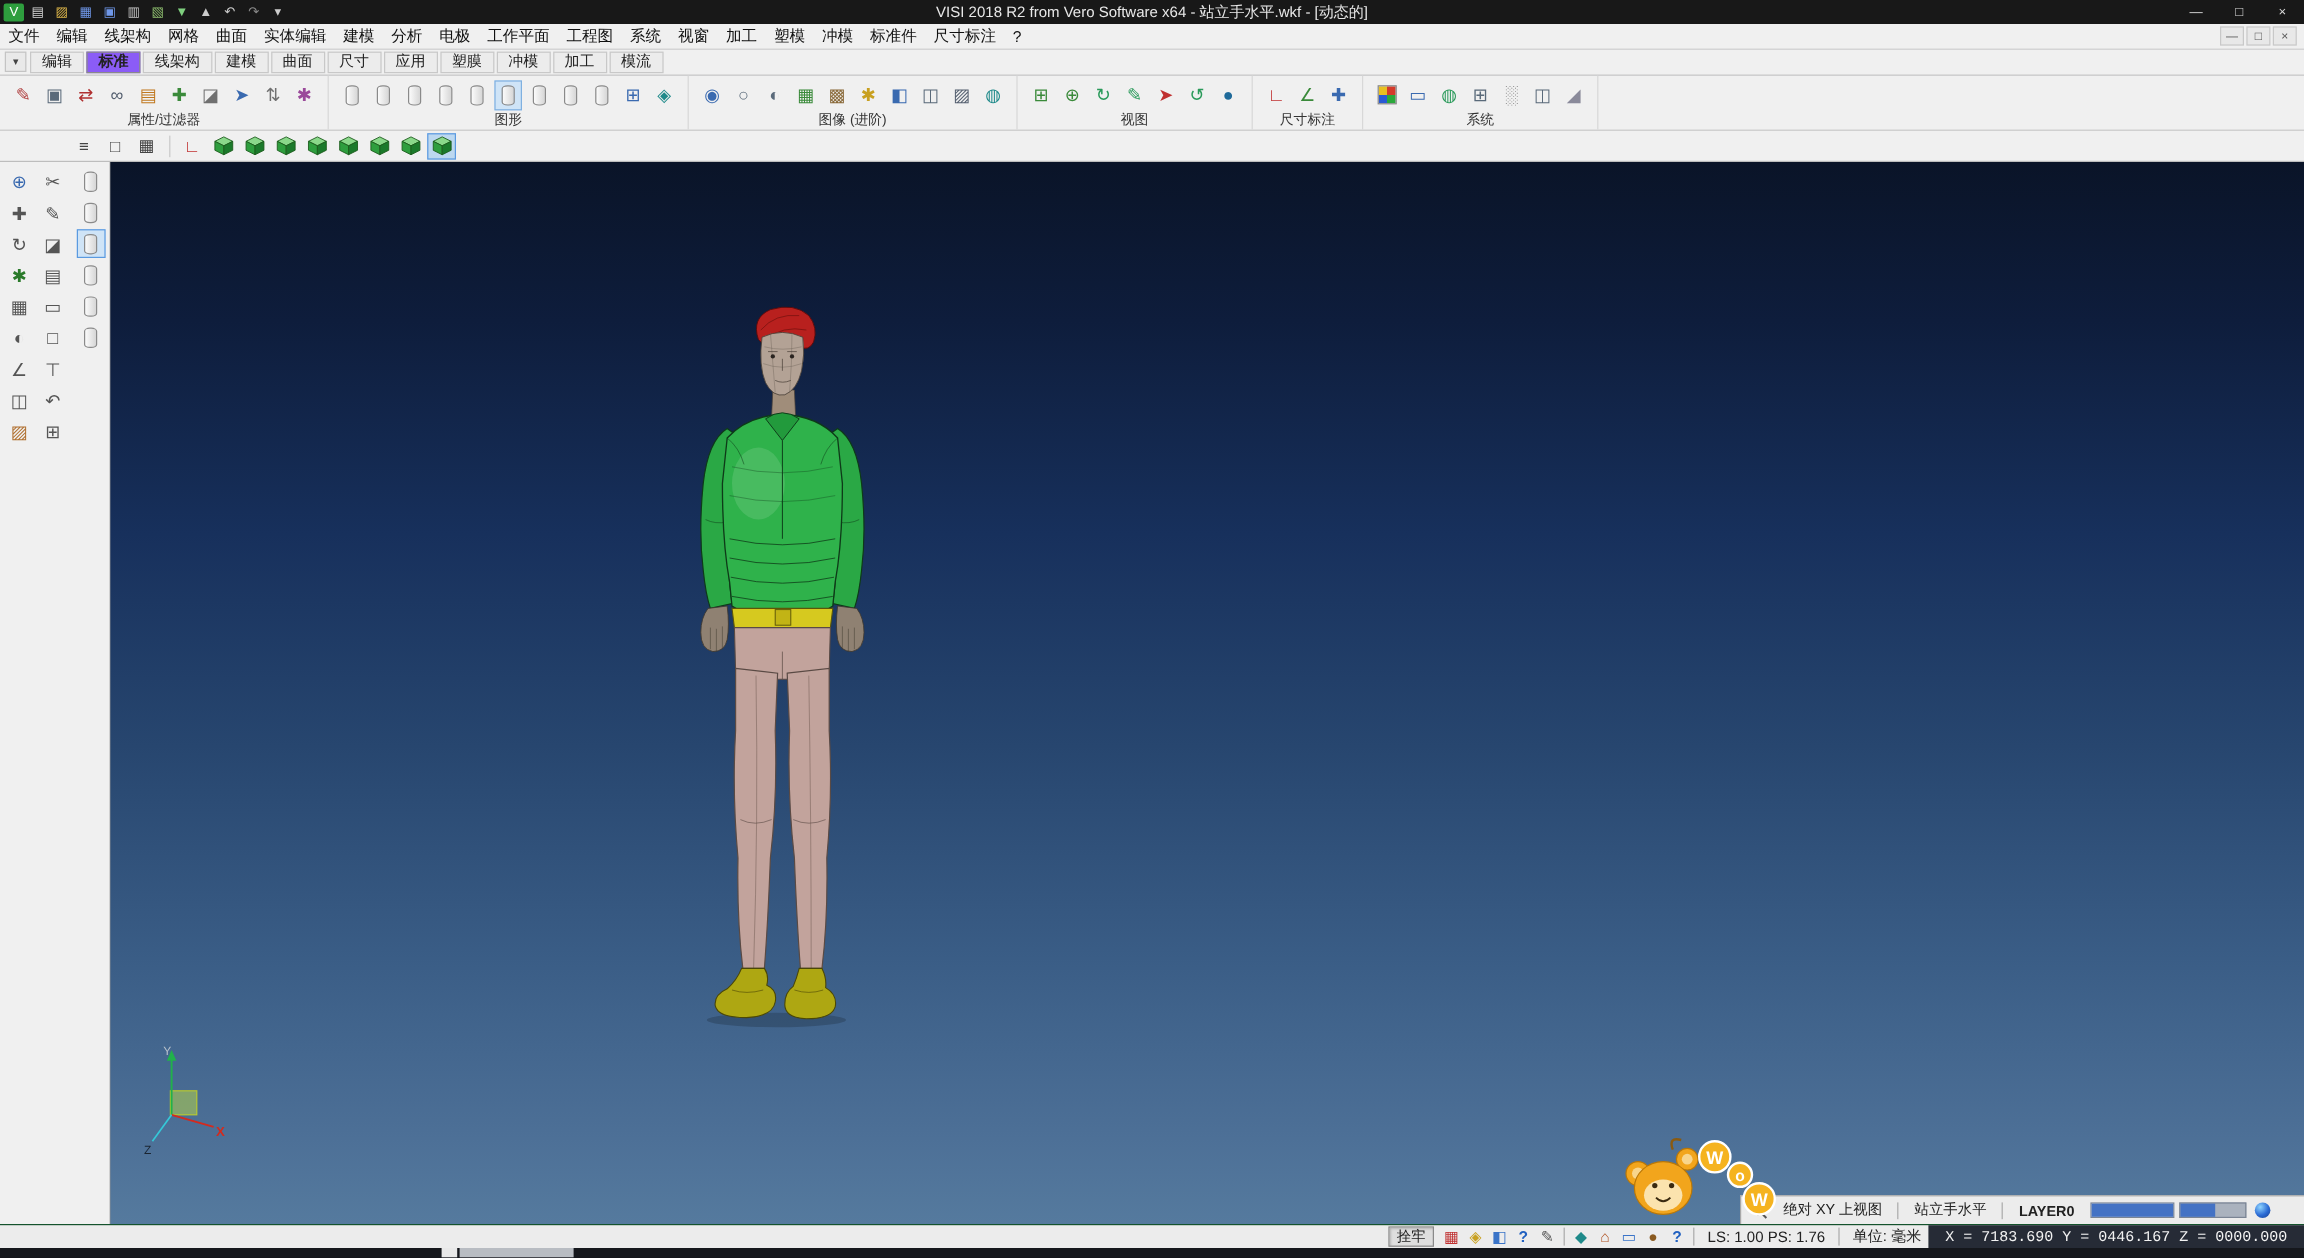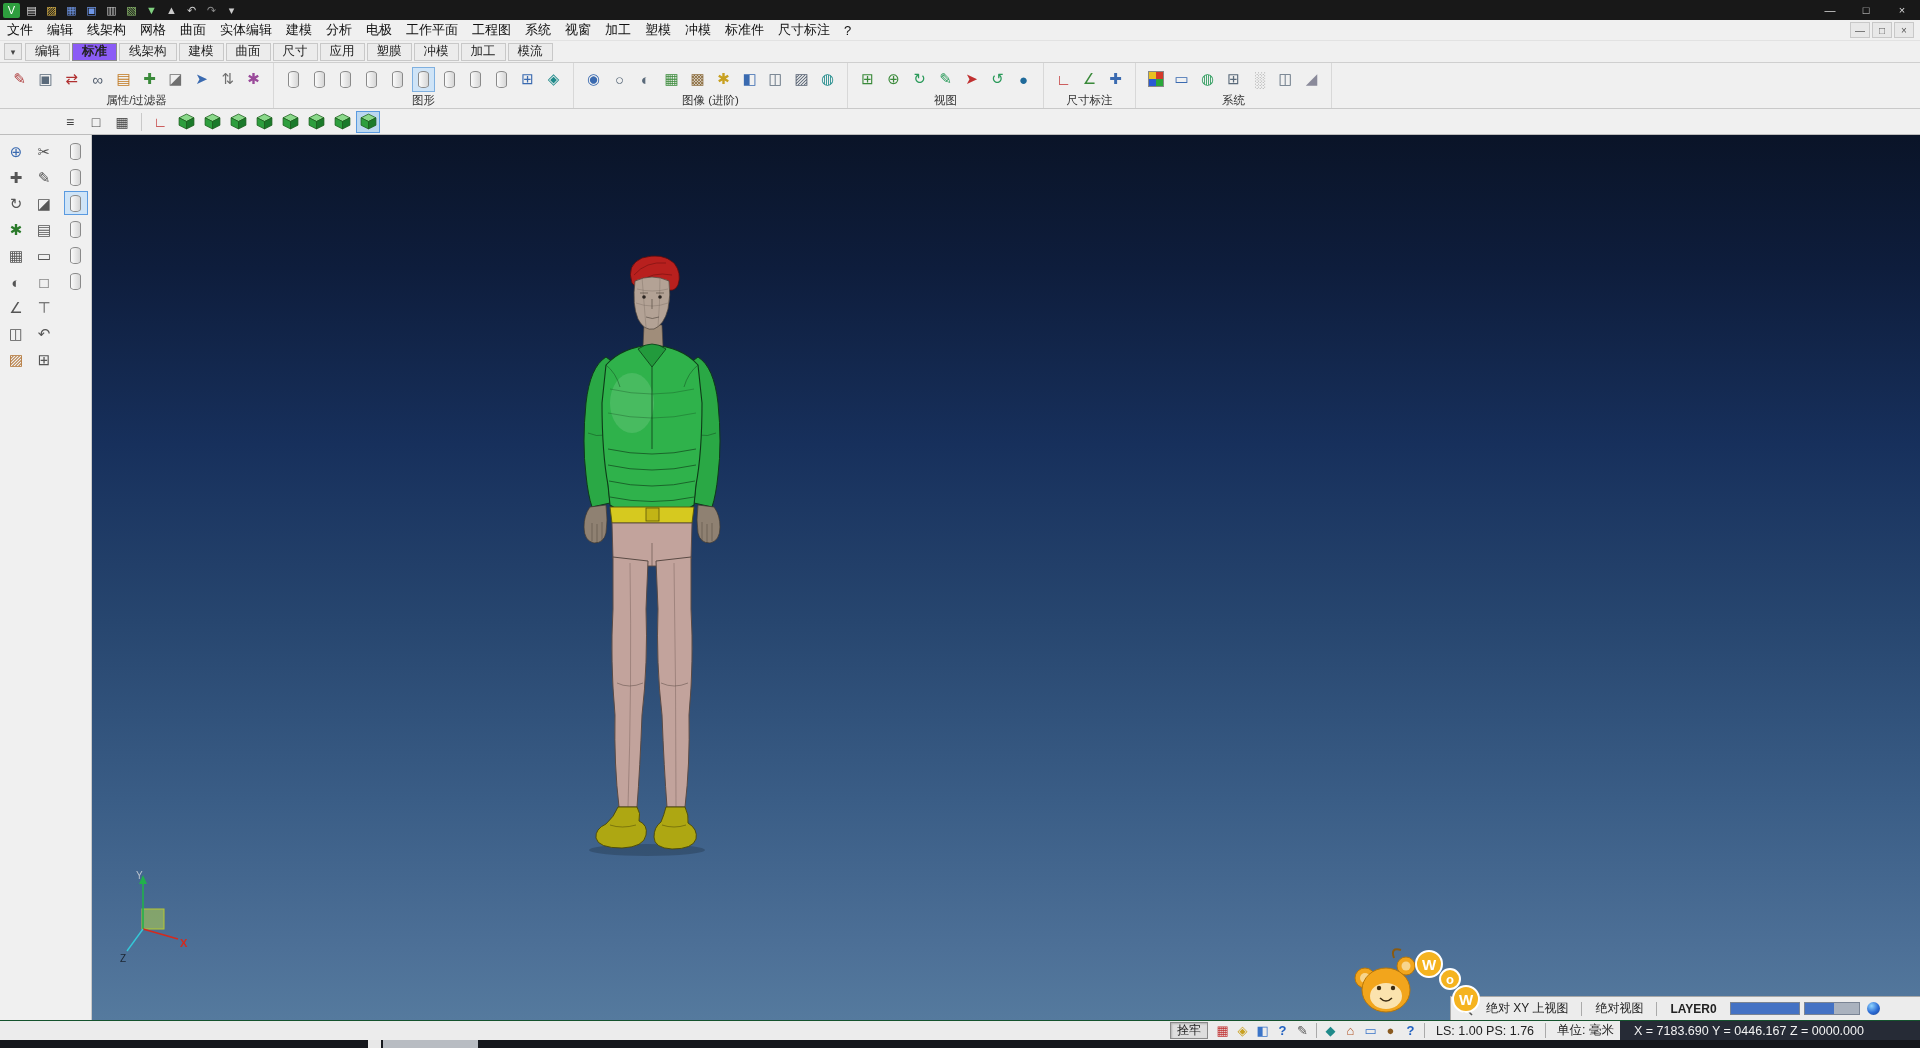--- a/index.html
+++ b/index.html
@@ -75,21 +75,21 @@
 
   
   .statusbar { height:20px; background:#ececec; border-top:1px solid #14532d; display:flex; align-items:center; font-size:12.5px; color:#222; flex:0 0 auto; }
   .sb-spacer { flex:1; }
   .lock-btn { border:1px solid #8a8a8a; background:#dedede; box-shadow:inset 1px 1px 2px rgba(0,0,0,.2);
     height:17px; padding:0 6px; display:flex; align-items:center; margin-right:6px; font-size:12px; }
   .st-icons { display:flex; gap:3px; align-items:center; }
   .st-icon { width:17px; height:17px; display:flex; align-items:center; justify-content:center; font-size:13px; font-weight:bold; }
   .stsep { width:1px; height:15px; background:#aaa; margin:0 5px; }
   .st-text { padding:0 6px; white-space:nowrap; }
-  .coords { background:#262b36; color:#f2f2f2; height:100%; display:flex; align-items:center; padding:0 14px; min-width:300px; white-space:nowrap; }
+  .coords { background:#262b36; color:#f2f2f2; height:100%; display:flex; align-items:center; padding:0 14px; min-width:300px; white-space:nowrap;font-family:Liberation Mono, monospace; }
 
   
   .taskbar { height:8px; background:#15171c; position:relative; flex:0 0 auto; }
   .tseg1 { position:absolute; left:368px; top:0; width:13px; height:100%; background:#e8e8e8; }
   .tseg2 { position:absolute; left:383px; top:0; width:95px; height:100%; background:#b8bcc2; }
 </style>
 </head>
 <body>
 
 <div class="app">
@@ -102,20 +102,21 @@
         <div class="qat-icon" style="color: rgb(111, 151, 232);">▦</div>
         <div class="qat-icon" style="color: rgb(111, 151, 232);">▣</div>
         <div class="qat-icon" style="color: rgb(196, 196, 196);">▥</div>
         <div class="qat-icon" style="color: rgb(143, 191, 111);">▧</div>
         <div class="qat-icon" style="color: rgb(127, 208, 127);">▼</div>
         <div class="qat-icon" style="color: rgb(204, 204, 204);">▲</div>
         <div class="qat-icon" style="color: rgb(204, 204, 204);">↶</div>
         <div class="qat-icon" style="color: rgb(138, 138, 138);">↷</div>
         <div class="qat-icon" style="color: rgb(204, 204, 204);">▾</div>
       </div>
+    <div class="title-text">VISI 2018 R2 from Vero Software x64 - 站立手水平.wkf - [动态的]</div>
     <div class="win-controls">
       <div class="win-btn">—</div>
       <div class="win-btn">□</div>
       <div class="win-btn">×</div>
     </div>
   </div>
 
   <div class="menubar">
     <div class="menu-item">文件</div>
       <div class="menu-item">编辑</div>
@@ -469,21 +470,21 @@
         <text x="116" y="61" text-anchor="middle" font-size="15" font-weight="bold" fill="#ffffff">W</text>
       </svg>
 
       <div class="strip">
         <svg width="14" height="14">
           <circle cx="6" cy="6" r="4" fill="none" stroke="#555" stroke-width="1.4"></circle>
           <line x1="9" y1="9" x2="13" y2="13" stroke="#555" stroke-width="1.6"></line>
         </svg>
         <span class="st-text">绝对 XY 上视图</span>
         <div class="ssep"></div>
-        <span class="st-text">绝对视图</span>
+        <span class="st-text">站立手水平</span>
         <div class="ssep"></div>
         <span class="st-text layer-label">LAYER0</span>
         <div class="st-icons" style="gap:4px;">
             <div class="pbar">
               <div class="pfill" style="width: 100%;"></div>
             </div>
             <div class="pbar">
               <div class="pfill" style="width: 55%;"></div>
             </div>
           </div>

